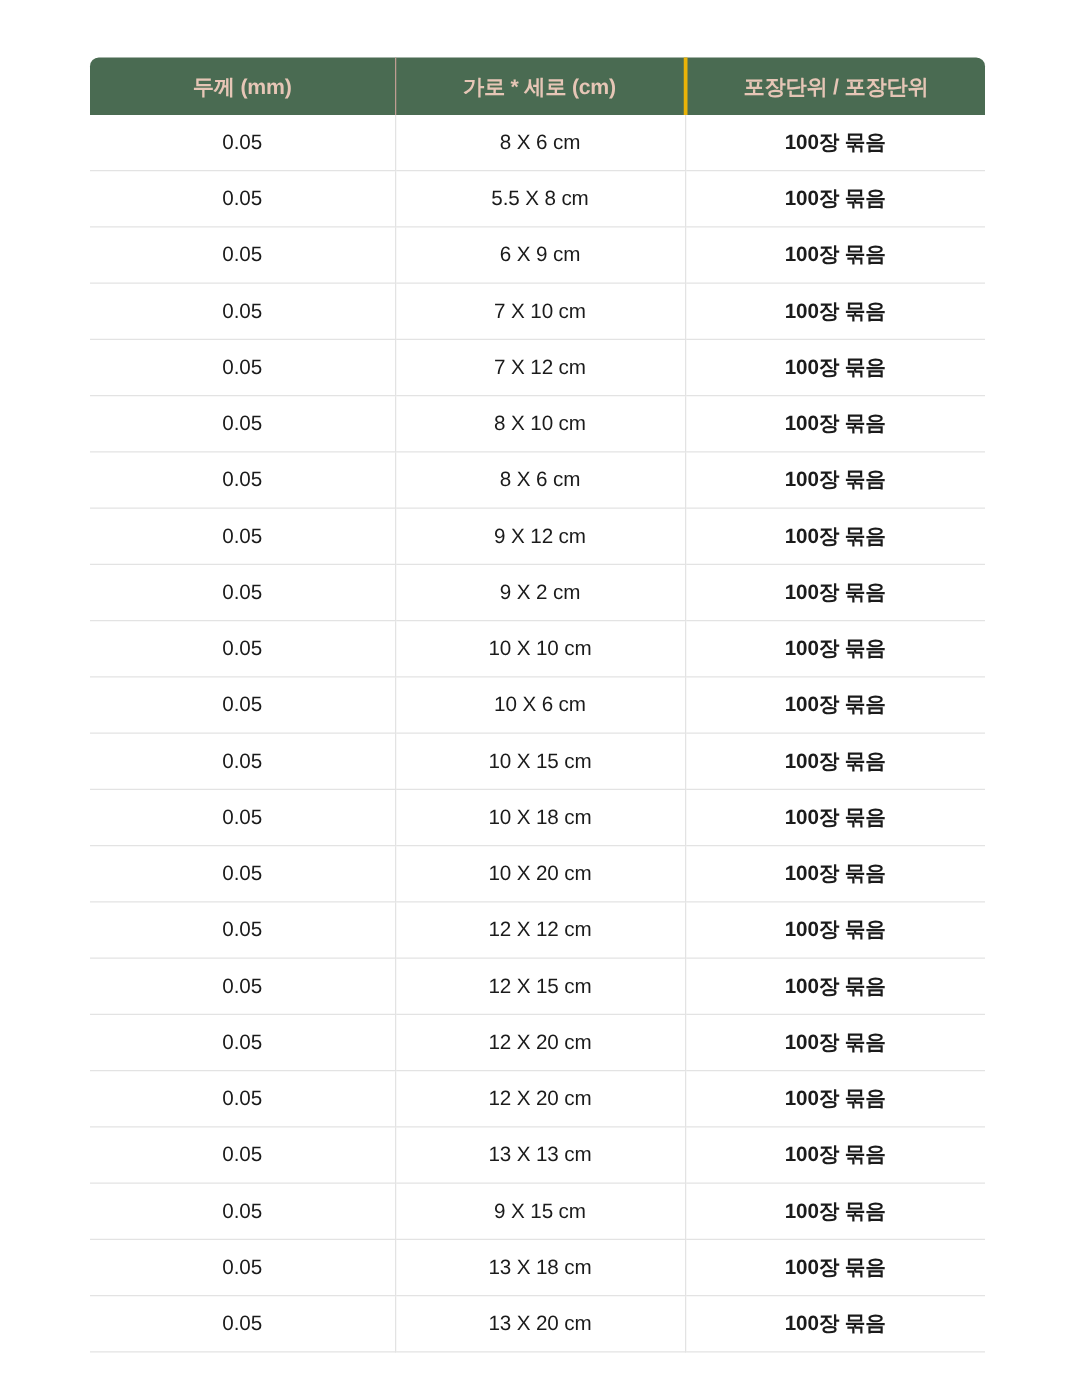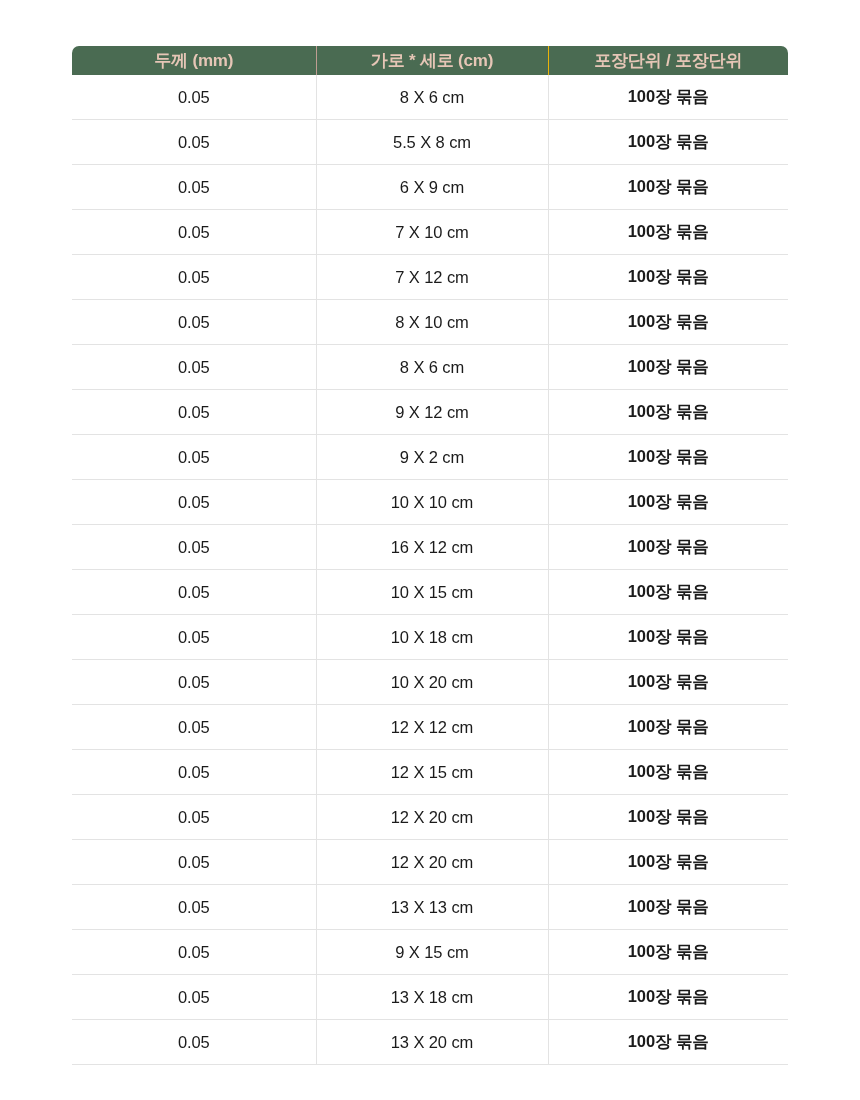--- a/index.html
+++ b/index.html
@@ -35,32 +35,32 @@
   table.spec-table col.c1 { width: 244px; }
   table.spec-table col.c2 { width: 232px; }
   table.spec-table col.c3 { width: 240px; }
 
   thead tr.header-row th {
     background: #4a6b52;
     color: #e6c6b6;
     font-size: 17px;
     font-weight: bold;
     letter-spacing: -0.2px;
-    height: 29px;
+    height: 46px;
     padding: 0;
     text-align: center;
     vertical-align: middle;
     border: none;
   }
   thead tr.header-row th.h1 {
     border-top-left-radius: 7px;
     border-right: 1px solid #bf9d92;
   }
   thead tr.header-row th.h2 {
-    border-right: 1px solid #eab308;
+    border-right: 3px solid #eab308;
   }
   thead tr.header-row th.h3 {
     border-top-right-radius: 7px;
   }
 
   tbody tr.data-row td {
     height: 44px;
     padding: 0;
     text-align: center;
     vertical-align: middle;
@@ -143,21 +143,21 @@
             <td class="col-2">9 X 2 cm</td>
             <td class="col-3">100장 묶음</td>
           </tr>
           <tr class="data-row">
             <td class="col-1">0.05</td>
             <td class="col-2">10 X 10 cm</td>
             <td class="col-3">100장 묶음</td>
           </tr>
           <tr class="data-row">
             <td class="col-1">0.05</td>
-            <td class="col-2">16 X 12 cm</td>
+            <td class="col-2">10 X 6 cm</td>
             <td class="col-3">100장 묶음</td>
           </tr>
           <tr class="data-row">
             <td class="col-1">0.05</td>
             <td class="col-2">10 X 15 cm</td>
             <td class="col-3">100장 묶음</td>
           </tr>
           <tr class="data-row">
             <td class="col-1">0.05</td>
             <td class="col-2">10 X 18 cm</td>

